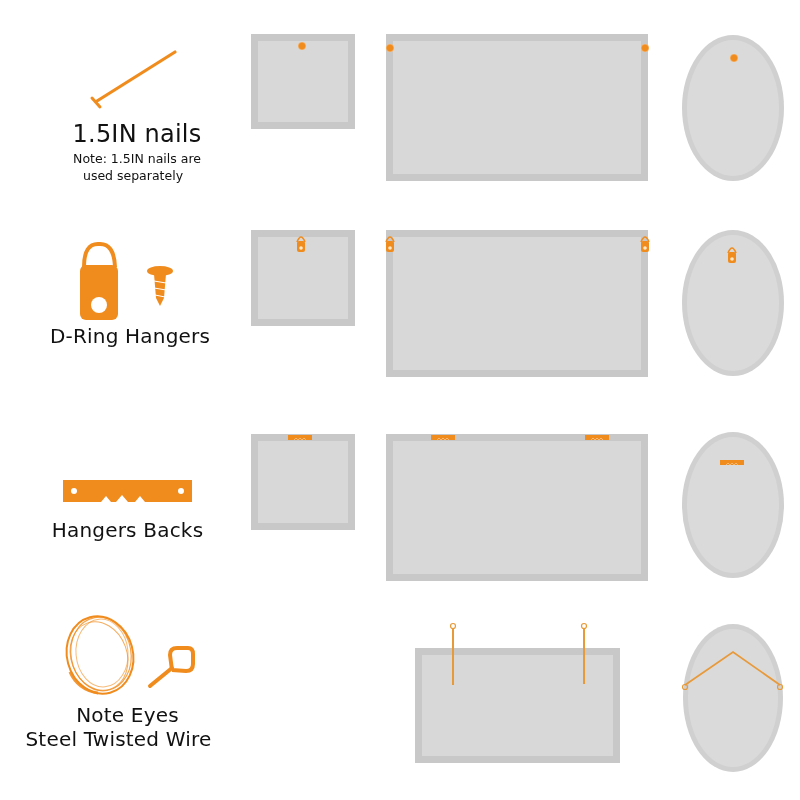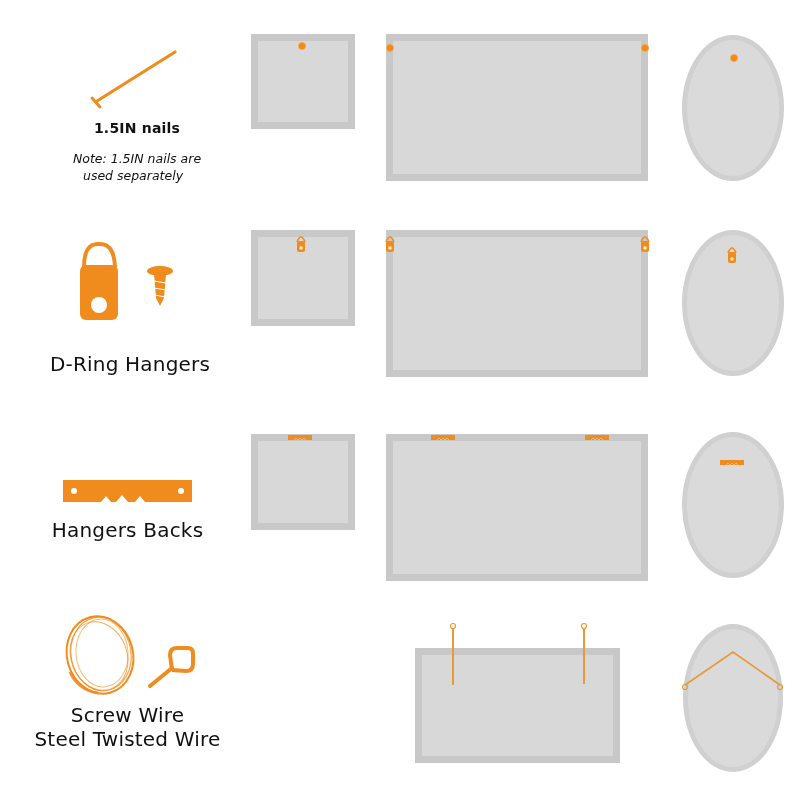--- a/index.html
+++ b/index.html
@@ -1,19 +1,19 @@
 <!DOCTYPE html>
 <html><head>
   <meta charset="utf-8">
   <style>
     html, body { margin: 0; padding: 0; background: #ffffff; }
     body { width: 800px; height: 800px; position: relative; overflow: hidden; font-family: "DejaVu Sans", sans-serif; }
     .label { position: absolute; color: #111111; text-align: center; white-space: nowrap; }
     .label-main { font-size: 20px; font-weight: normal; letter-spacing: 0.2px; }
-    .label-note { font-size: 12.5px; line-height: 17px; font-style: italic; }
+    .label-note { font-size: 12.5px; line-height: 17px; }
     svg.layer { position: absolute; left: 0; top: 0; }
   </style>
 </head>
 <body>
 
 <svg class="layer" width="800" height="800" viewBox="0 0 800 800">
   <defs>
     <radialGradient id="dotg" cx="50%" cy="50%" r="50%">
       <stop offset="0%" stop-color="#f08c1e"></stop>
       <stop offset="70%" stop-color="#f08c1e"></stop>
@@ -126,22 +126,22 @@
     <ellipse cx="102" cy="653" rx="26" ry="34" stroke-width="1" opacity="0.6" transform="rotate(-5 102 653)"></ellipse>
     <path d="M70,672 Q78,690 98,693" stroke-width="3" opacity="0.9"></path>
   </g>
 
   <g>
     <path d="M172,670 L170,655 Q170,648 177,648 L188,648 Q193,648 193,654 L193,664 Q193,671 186,671 L172,670" fill="none" stroke="#f08c1e" stroke-width="4" stroke-linejoin="round"></path>
     <line x1="172" y1="668" x2="150" y2="686" stroke="#f08c1e" stroke-width="4" stroke-linecap="round"></line>
   </g>
 </svg>
 
-<div class="label label-main" style="left:52px; top:120px; width:170px; font-size:14px;font-weight:bold;">1.5IN nails</div>
+<div class="label label-main" style="left:52px; top:120px; width:170px; font-size:24px;">1.5IN nails</div>
 <div class="label label-note" style="left:52px; top:150px; width:170px;">Note: 1.5IN nails are</div>
 <div class="label label-note" style="left:48px; top:167px; width:170px;">used separately</div>
 
-<div class="label label-main" style="left:30px; top:352px; width:200px;">D-Ring Hangers</div>
+<div class="label label-main" style="left:30px; top:324px; width:200px;">D-Ring Hangers</div>
 
 <div class="label label-main" style="left:25px; top:518px; width:205px;">Hangers Backs</div>
 
-<div class="label label-main" style="left:20px; top:703px; width:215px;">Screw Wire</div>
-<div class="label label-main" style="left:10px; top:727px; width:235px;">Steel Twisted Wire</div>
+<div class="label label-main" style="left:20px; top:703px; width:215px;">Note Eyes</div>
+<div class="label label-main" style="left:1px; top:727px; width:235px;">Steel Twisted Wire</div>
 
 </body></html>

